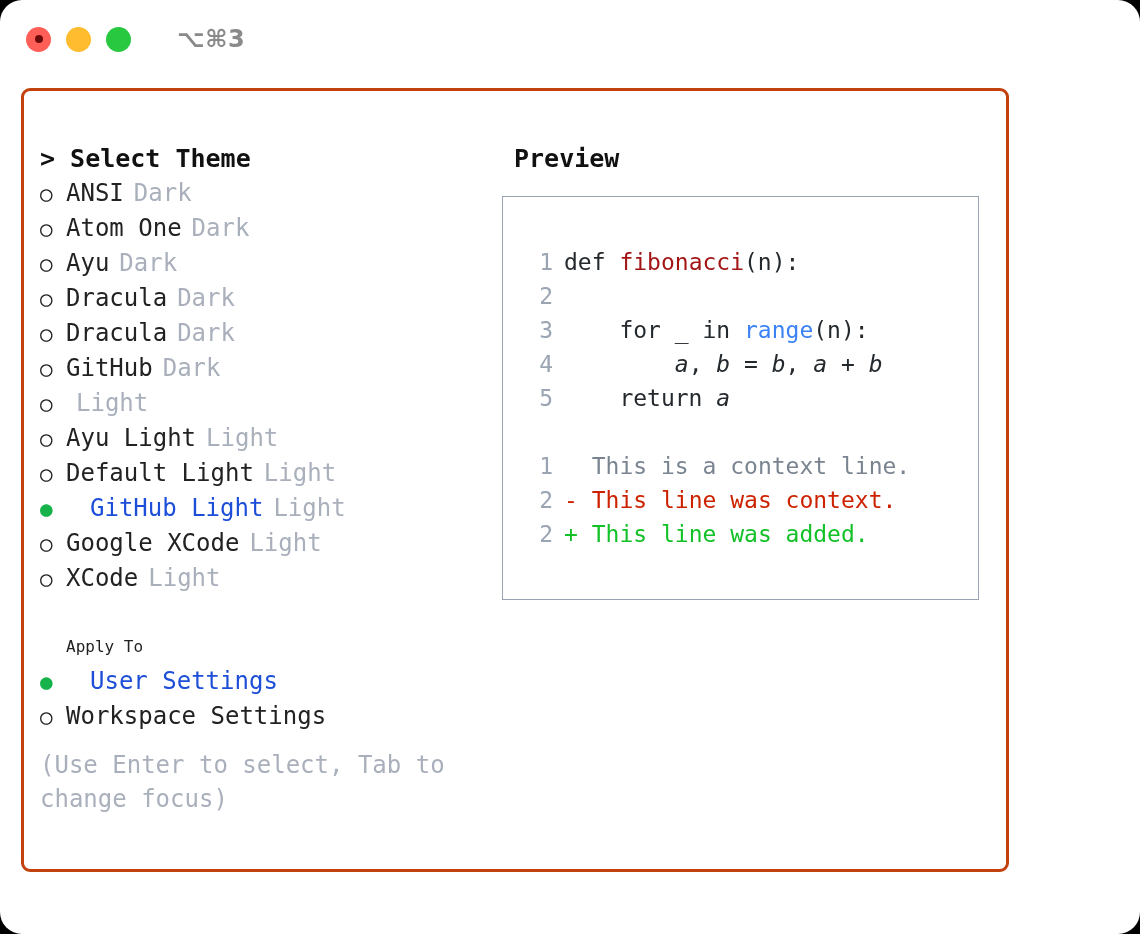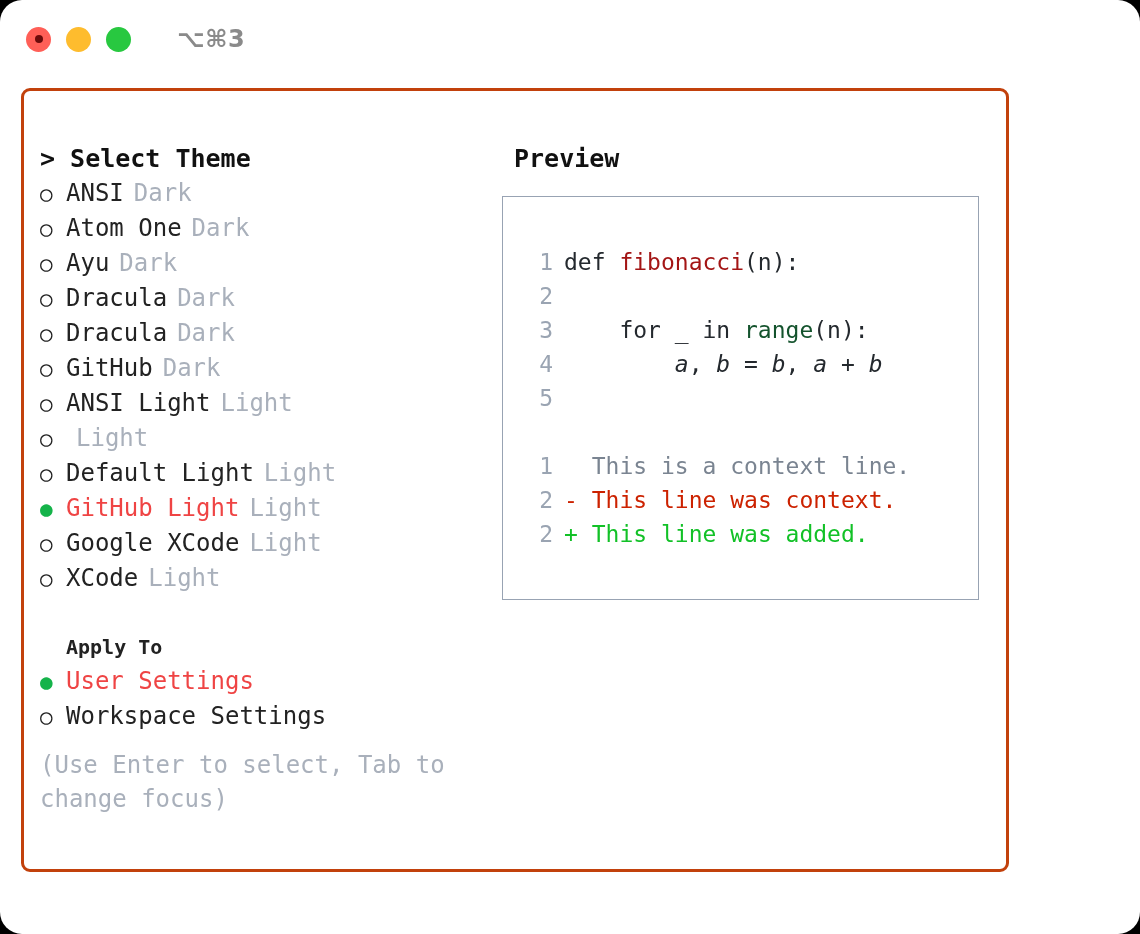--- a/index.html
+++ b/index.html
@@ -125,32 +125,32 @@
     white-space: pre;
   }
   .marker {
     width: 26px;
     flex: 0 0 26px;
     font-size: 21px;
     color: #222222;
     line-height: 34px;
   }
   .opt-row.selected .marker { color: #15b34a; }
-  .opt-row.selected .opt-label { color: #ef4444; }
+  .opt-row.selected .opt-label { color: #1d4ed8; margin-left: 24px; }
   .opt-label { color: #222222; }
   .opt-tag {
     color: #a9b0bb;
     margin-left: 10px;
   }
 
   .spacer-row { height: 34px; }
 
   #apply-header {
-    font-size: 20px;
-    font-weight: bold;
+    font-size: 16px;
+    font-weight: normal;
     color: #222222;
     line-height: 34px;
     padding-left: 26px;
     white-space: pre;
   }
 
   #hint {
     margin-top: 14px;
     font-size: 24px;
     line-height: 34px;
@@ -185,21 +185,21 @@
   .lineno {
     width: 34px;
     flex: 0 0 34px;
     text-align: right;
     color: #9aa4b2;
     margin-right: 11px;
   }
   .code-text { color: #24292e; }
   .tok-fn      { color: #a31515; text-align: center; }
   .tok-num     { color: #16807f; }
-  .tok-builtin { color: #14532d; }
+  .tok-builtin { color: #3b82f6; }
   .tok-var     { color: #24292e; font-style: italic; }
   .tok-plain   { color: #24292e; }
 
   .blank-line { height: 34px; }
 
   .diff-ctx { color: #7a8491; }
   .diff-del { color: #cc2200; }
   .diff-add { color: #12c127; }
 </style>
 </head>
@@ -223,22 +223,22 @@
 
         <div class="section-header">&gt; Select Theme</div>
 
         <div id="theme-list">
             <div class="opt-row"><span class="marker">○</span><span class="opt-label">ANSI</span><span class="opt-tag">Dark</span></div>
             <div class="opt-row"><span class="marker">○</span><span class="opt-label">Atom One</span><span class="opt-tag">Dark</span></div>
             <div class="opt-row"><span class="marker">○</span><span class="opt-label">Ayu</span><span class="opt-tag">Dark</span></div>
             <div class="opt-row"><span class="marker">○</span><span class="opt-label">Dracula</span><span class="opt-tag">Dark</span></div>
             <div class="opt-row"><span class="marker">○</span><span class="opt-label">Dracula</span><span class="opt-tag">Dark</span></div>
             <div class="opt-row"><span class="marker">○</span><span class="opt-label">GitHub</span><span class="opt-tag">Dark</span></div>
-            <div class="opt-row"><span class="marker">○</span><span class="opt-label">ANSI Light</span><span class="opt-tag">Light</span></div>
             <div class="opt-row"><span class="marker">○</span><span class="opt-tag">Light</span></div>
+            <div class="opt-row"><span class="marker">○</span><span class="opt-label">Ayu Light</span><span class="opt-tag">Light</span></div>
             <div class="opt-row"><span class="marker">○</span><span class="opt-label">Default Light</span><span class="opt-tag">Light</span></div>
             <div class="opt-row selected"><span class="marker">●</span><span class="opt-label">GitHub Light</span><span class="opt-tag">Light</span></div>
             <div class="opt-row"><span class="marker">○</span><span class="opt-label">Google XCode</span><span class="opt-tag">Light</span></div>
             <div class="opt-row"><span class="marker">○</span><span class="opt-label">XCode</span><span class="opt-tag">Light</span></div>
           </div>
 
         <div class="spacer-row"></div>
 
         <div id="apply-header">Apply To</div>
 
@@ -254,21 +254,21 @@
         <div class="section-header">Preview</div>
       </div>
 
       <div id="preview-box">
         <div id="code-area">
           <div id="code-lines">
               <div class="code-line"><span class="lineno">1</span><span class="code-text"><span class="tok-plain">def </span><span class="tok-fn">fibonacci</span><span class="tok-plain">(n):</span></span></div>
               <div class="code-line"><span class="lineno">2</span></div>
               <div class="code-line"><span class="lineno">3</span><span class="code-text"><span class="tok-plain">    for _ in </span><span class="tok-builtin">range</span><span class="tok-plain">(n):</span></span></div>
               <div class="code-line"><span class="lineno">4</span><span class="code-text"><span class="tok-plain">        </span><span class="tok-var">a</span><span class="tok-plain">, </span><span class="tok-var">b</span><span class="tok-plain"> = </span><span class="tok-var">b</span><span class="tok-plain">, </span><span class="tok-var">a</span><span class="tok-plain"> + </span><span class="tok-var">b</span></span></div>
-              <div class="code-line"><span class="lineno">5</span></div>
+              <div class="code-line"><span class="lineno">5</span><span class="code-text"><span class="tok-plain">    return </span><span class="tok-var">a</span></span></div>
             </div>
           <div class="blank-line"></div>
           <div id="diff-lines">
               <div class="code-line"><span class="lineno">1</span><span class="diff-ctx" style="white-space: pre;"> </span><span class="diff-ctx" style="white-space: pre;"> </span><span class="diff-ctx">This is a context line.</span></div>
               <div class="code-line"><span class="lineno">2</span><span class="diff-del" style="white-space: pre;">-</span><span class="diff-del" style="white-space: pre;"> </span><span class="diff-del">This line was context.</span></div>
               <div class="code-line"><span class="lineno">2</span><span class="diff-add" style="white-space: pre;">+</span><span class="diff-add" style="white-space: pre;"> </span><span class="diff-add">This line was added.</span></div>
             </div>
         </div>
       </div>
 

